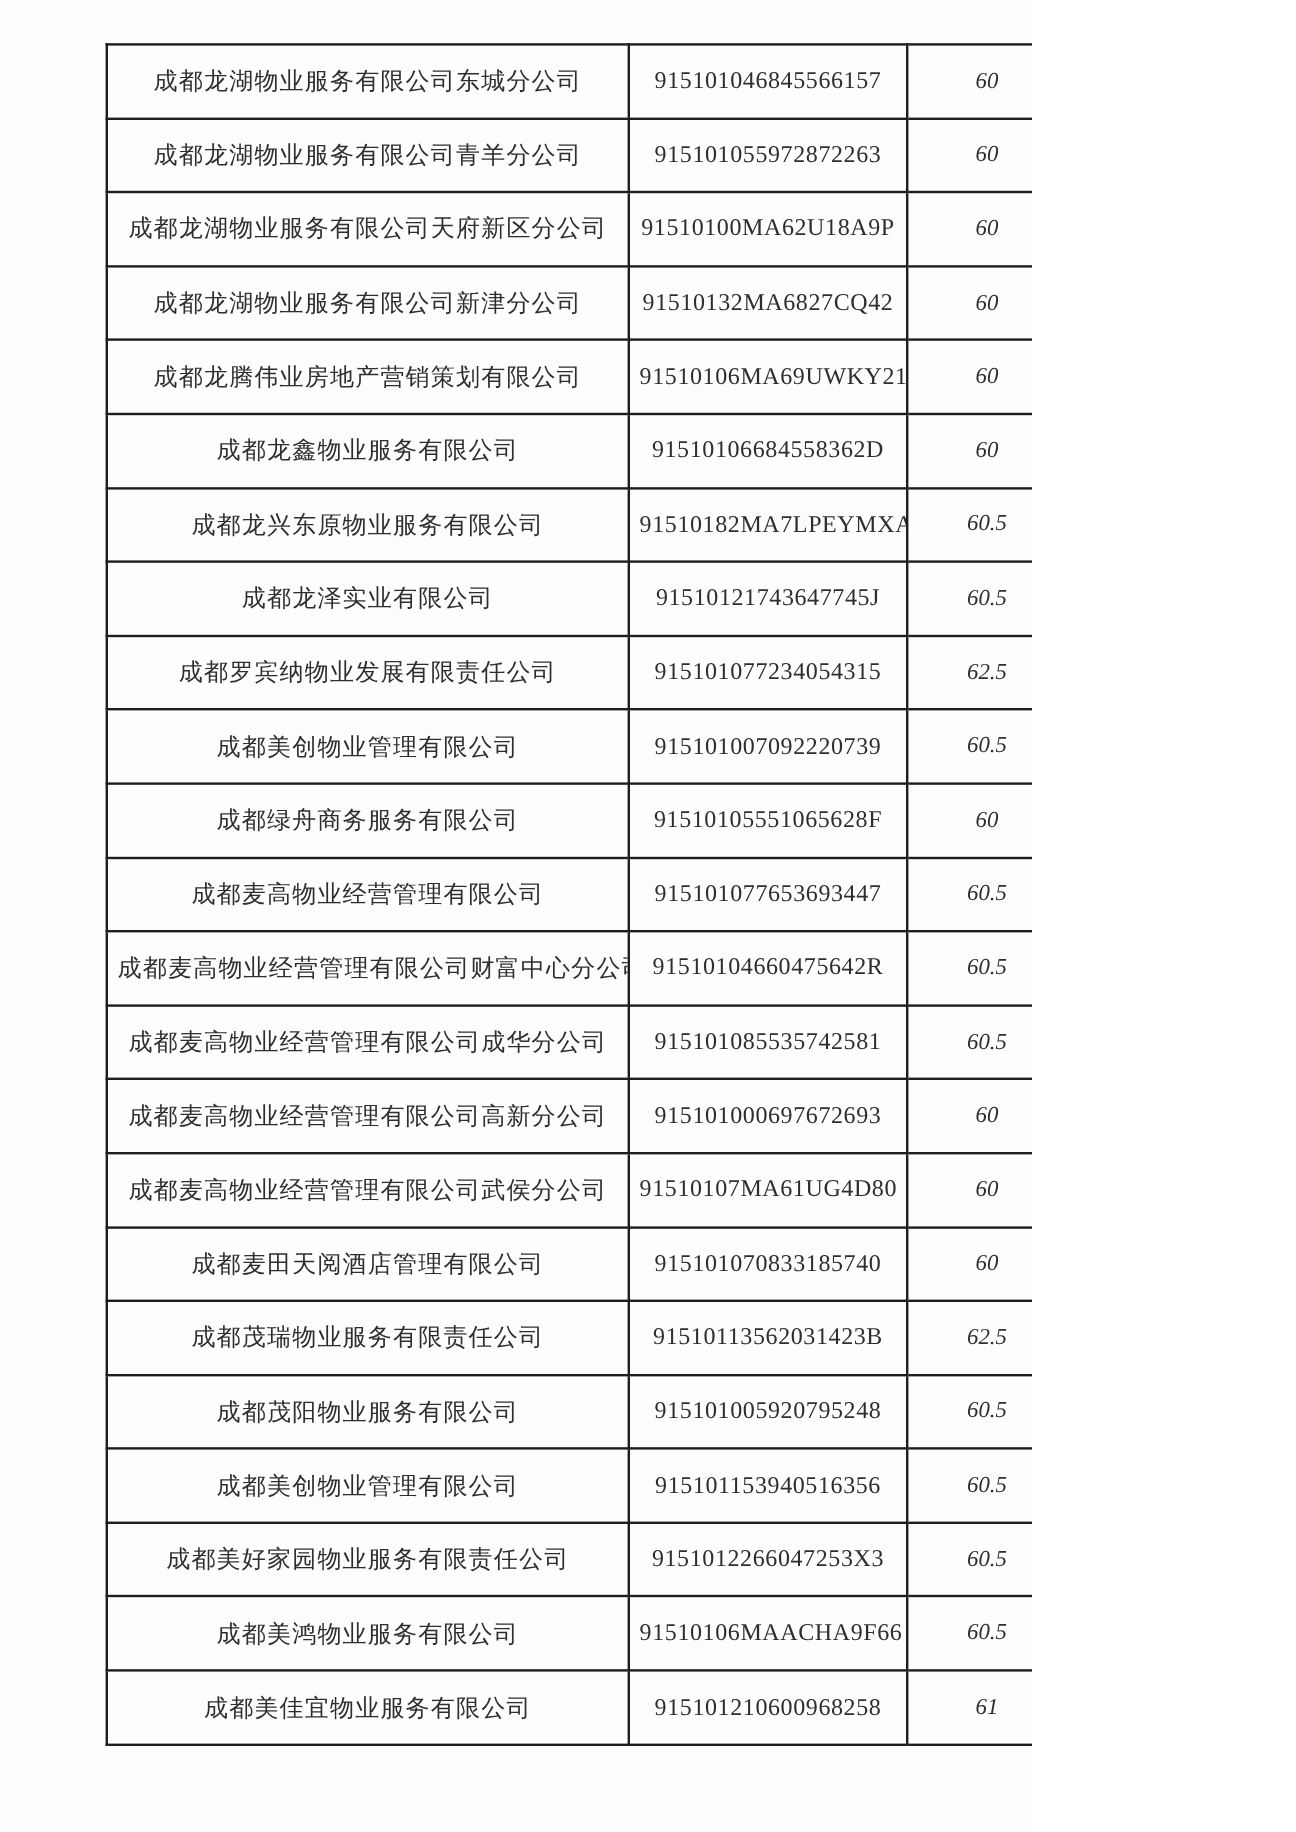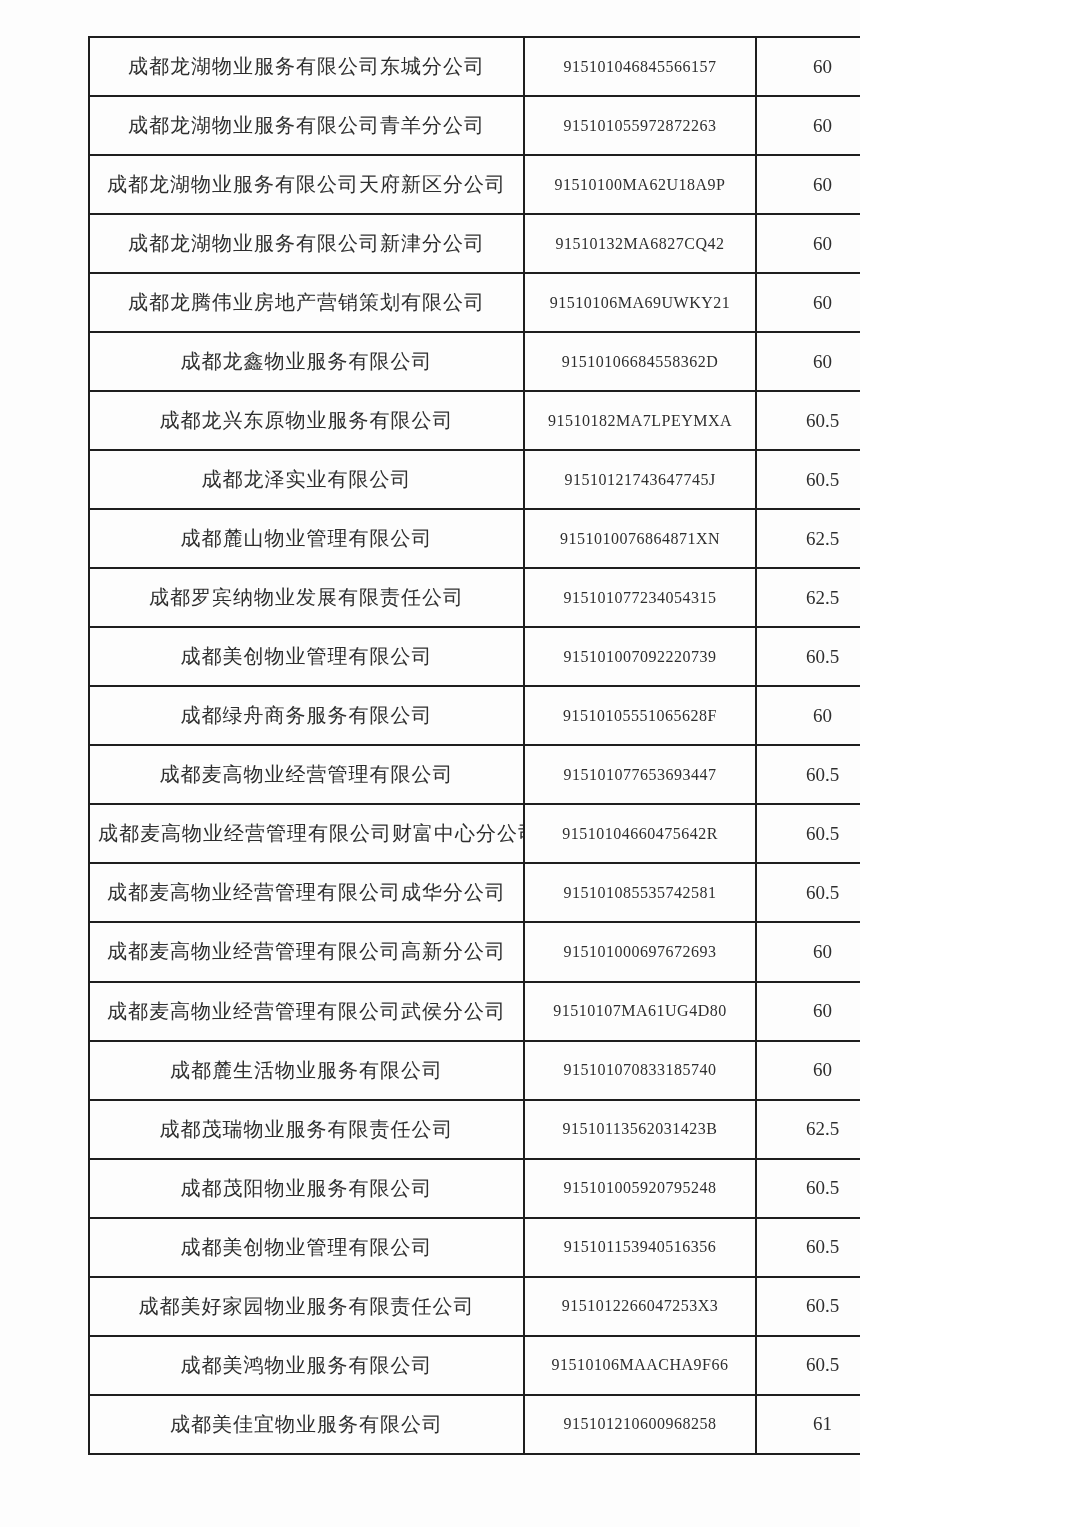--- a/index.html
+++ b/index.html
@@ -31,25 +31,26 @@
     color: #2e2e2e;
     padding: 0 8px;
     overflow: hidden;
     white-space: nowrap;
   }
   td.cell-name {
     font-size: 20px;
     letter-spacing: 1px;
   }
   td.cell-code {
-    font-size: 16px;
+    font-size: 20px;
     letter-spacing: 0.5px;
   }
   td.cell-score {
     font-size: 19px;
+    font-style: italic;
   }
   td.cell-grade {
     font-size: 20px;
   }
 </style>
 </head>
 <body>
 
 <div class="page">
   <table class="rating-table">
@@ -102,26 +103,20 @@
           <td class="cell-score">60.5</td>
           <td class="cell-grade">B</td>
         </tr>
         <tr>
           <td class="cell-name">成都龙泽实业有限公司</td>
           <td class="cell-code">91510121743647745J</td>
           <td class="cell-score">60.5</td>
           <td class="cell-grade">B</td>
         </tr>
         <tr>
-          <td class="cell-name">成都麓山物业管理有限公司</td>
-          <td class="cell-code">9151010076864871XN</td>
-          <td class="cell-score">62.5</td>
-          <td class="cell-grade">B</td>
-        </tr>
-        <tr>
           <td class="cell-name">成都罗宾纳物业发展有限责任公司</td>
           <td class="cell-code">915101077234054315</td>
           <td class="cell-score">62.5</td>
           <td class="cell-grade">B</td>
         </tr>
         <tr>
           <td class="cell-name">成都美创物业管理有限公司</td>
           <td class="cell-code">915101007092220739</td>
           <td class="cell-score">60.5</td>
           <td class="cell-grade">B</td>
@@ -156,21 +151,21 @@
           <td class="cell-score">60</td>
           <td class="cell-grade">B</td>
         </tr>
         <tr>
           <td class="cell-name">成都麦高物业经营管理有限公司武侯分公司</td>
           <td class="cell-code">91510107MA61UG4D80</td>
           <td class="cell-score">60</td>
           <td class="cell-grade">B</td>
         </tr>
         <tr>
-          <td class="cell-name">成都麓生活物业服务有限公司</td>
+          <td class="cell-name">成都麦田天阅酒店管理有限公司</td>
           <td class="cell-code">915101070833185740</td>
           <td class="cell-score">60</td>
           <td class="cell-grade">B</td>
         </tr>
         <tr>
           <td class="cell-name">成都茂瑞物业服务有限责任公司</td>
           <td class="cell-code">91510113562031423B</td>
           <td class="cell-score">62.5</td>
           <td class="cell-grade">B</td>
         </tr>

